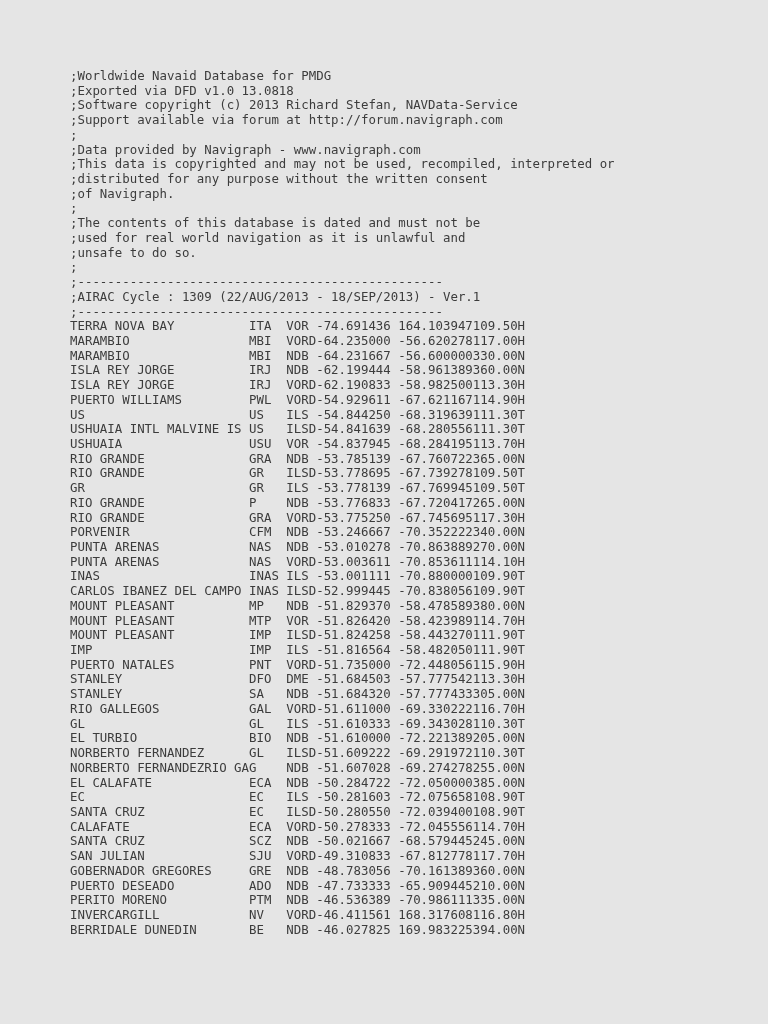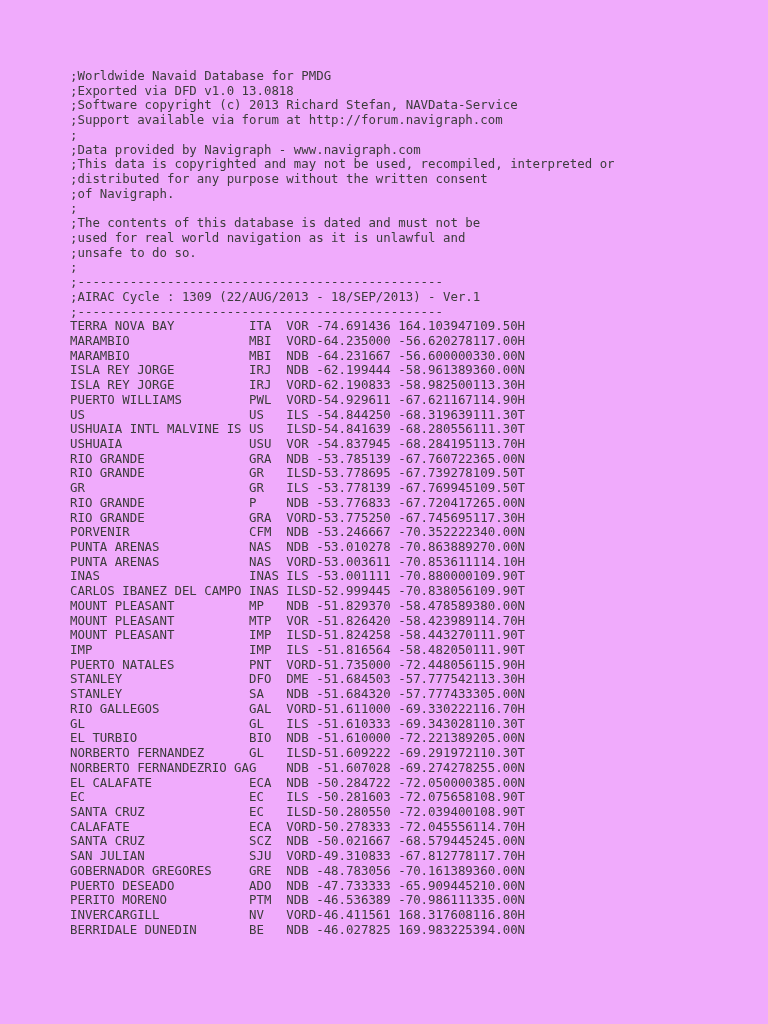--- a/index.html
+++ b/index.html
@@ -7,21 +7,21 @@
     padding: 0;
     width: 768px;
     height: 1024px;
     background: #ffffff;
     overflow: hidden;
   }
   .page {
     position: relative;
     width: 768px;
     height: 1024px;
-    background: #f0abfc;
+    background: #e5e5e5;
   }
   .doc {
     position: absolute;
     left: 70px;
     top: 69px;
     margin: 0;
     font-family: "DejaVu Sans Mono", "Liberation Mono", monospace;
     font-size: 12.4px;
     line-height: 14.72px;
     color: #3c3c3c;

